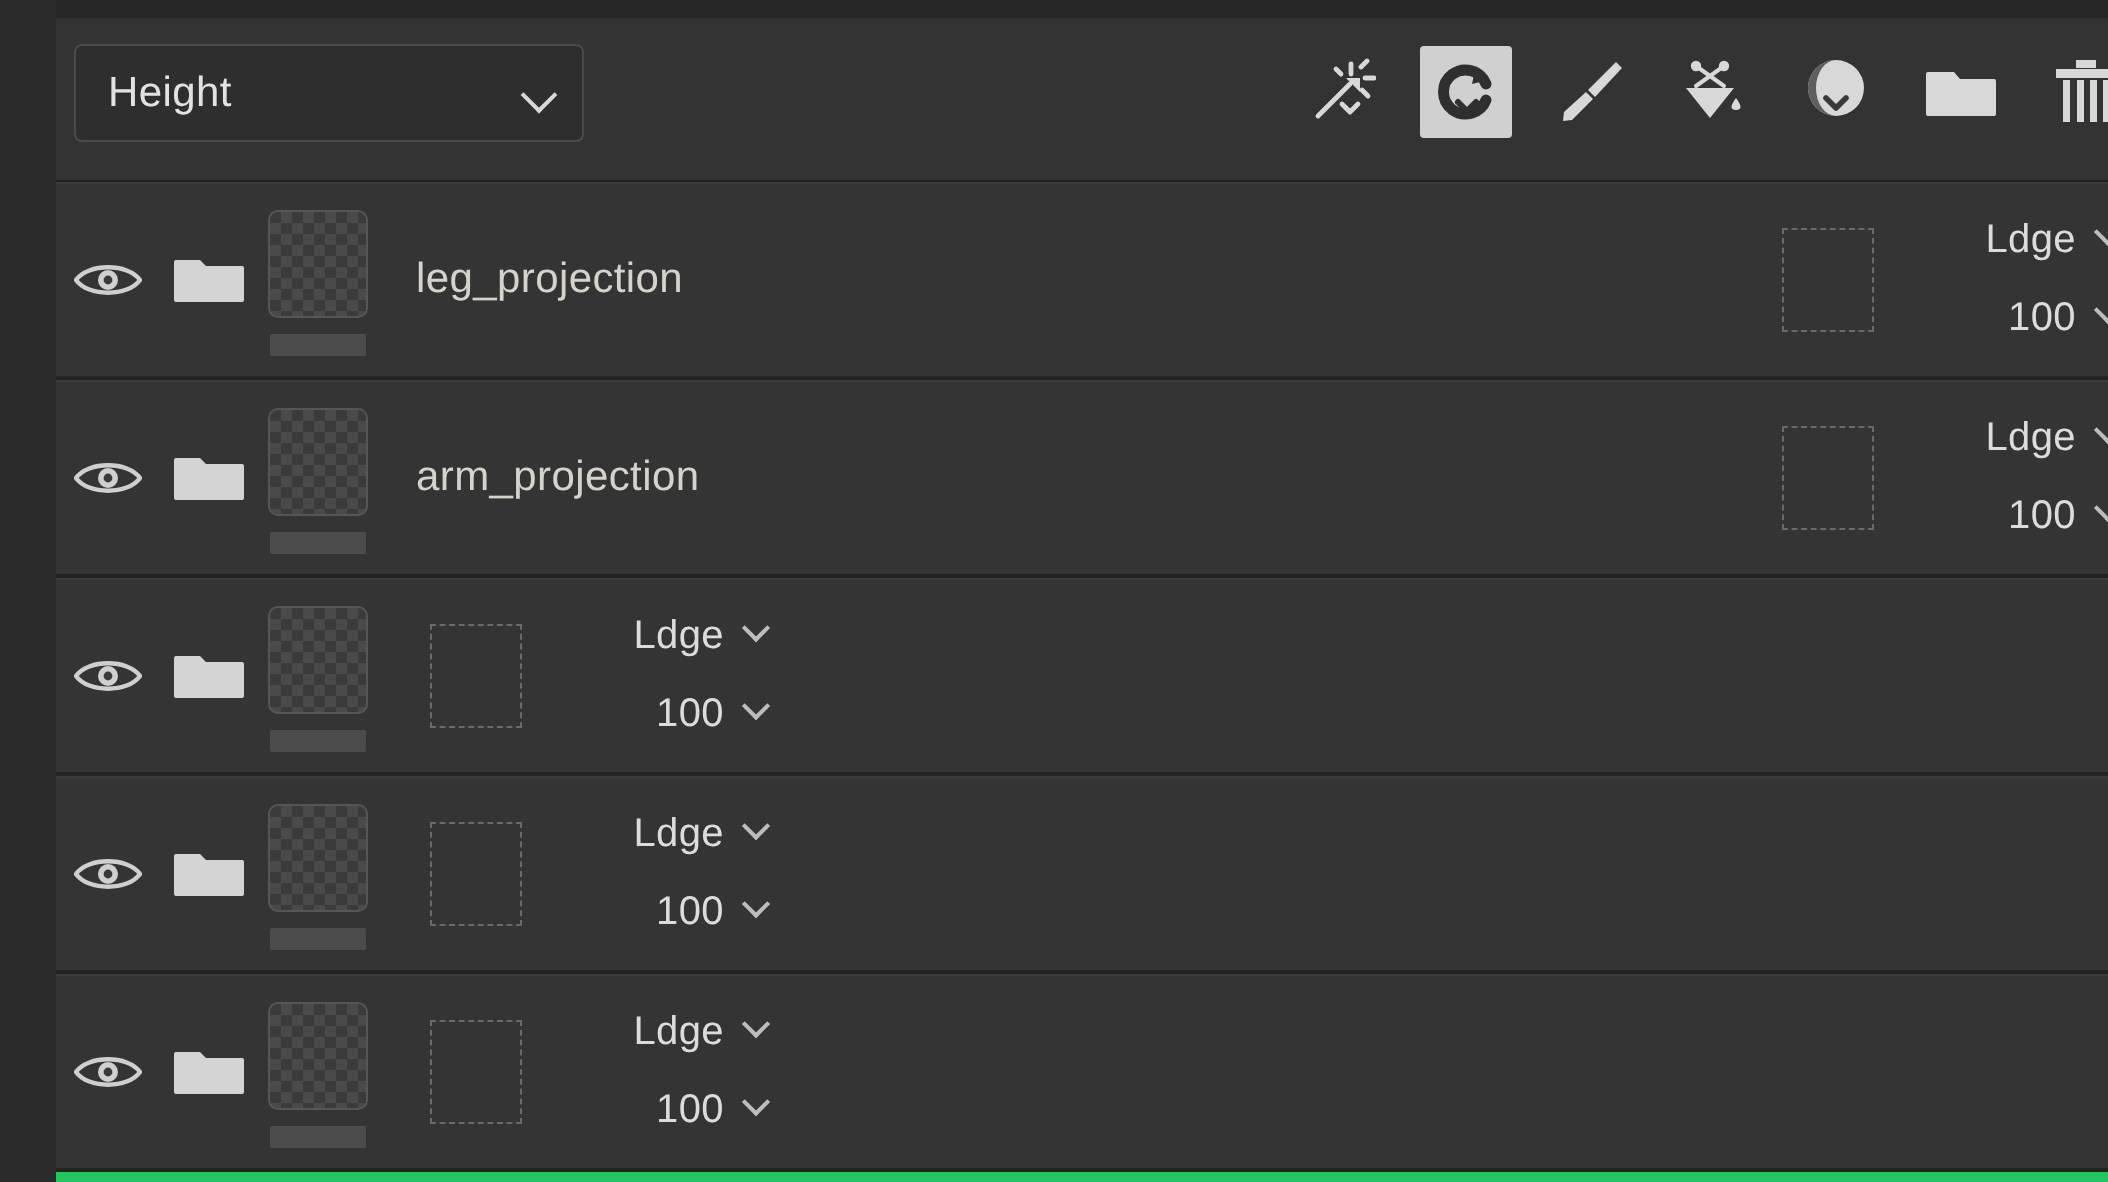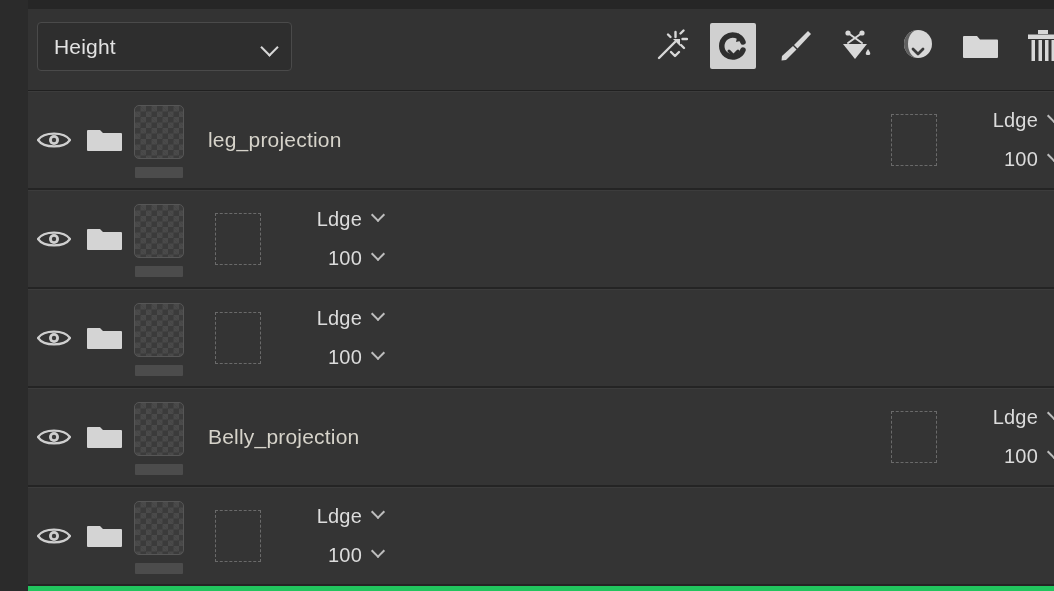--- a/index.html
+++ b/index.html
@@ -378,20 +378,21 @@
           <span>
             <svg class="folder-svg" width="36" height="28" viewBox="0 0 36 28">
   <path d="M1 4 h12 l3 3 h18 a1 1 0 0 1 1 1 V24 a1 1 0 0 1 -1 1 H1 a1 1 0 0 1 -1 -1 V5 a1 1 0 0 1 1 -1 z" fill="#d4d4d4"></path>
 </svg>
           </span>
         </div>
         <div class="thumb-cell">
           <div class="thumb"></div>
           <div class="thumb-bar"></div>
         </div>
+        <div class="layer-name">arm_projection</div>
         <div class="mask-cell">
           <div class="mask-box"></div>
         </div>
         <div class="row-controls">
           <div class="ctrl-line">
             <span class="val">Ldge</span>
             <span class="chev small"></span>
           </div>
           <div class="ctrl-line">
             <span class="val">100</span>
@@ -448,21 +449,20 @@
           <span>
             <svg class="folder-svg" width="36" height="28" viewBox="0 0 36 28">
   <path d="M1 4 h12 l3 3 h18 a1 1 0 0 1 1 1 V24 a1 1 0 0 1 -1 1 H1 a1 1 0 0 1 -1 -1 V5 a1 1 0 0 1 1 -1 z" fill="#d4d4d4"></path>
 </svg>
           </span>
         </div>
         <div class="thumb-cell">
           <div class="thumb"></div>
           <div class="thumb-bar"></div>
         </div>
-        <div class="layer-name">Belly_projection</div>
         <div class="mask-cell">
           <div class="mask-box"></div>
         </div>
         <div class="row-controls">
           <div class="ctrl-line">
             <span class="val">Ldge</span>
             <span class="chev small"></span>
           </div>
           <div class="ctrl-line">
             <span class="val">100</span>

